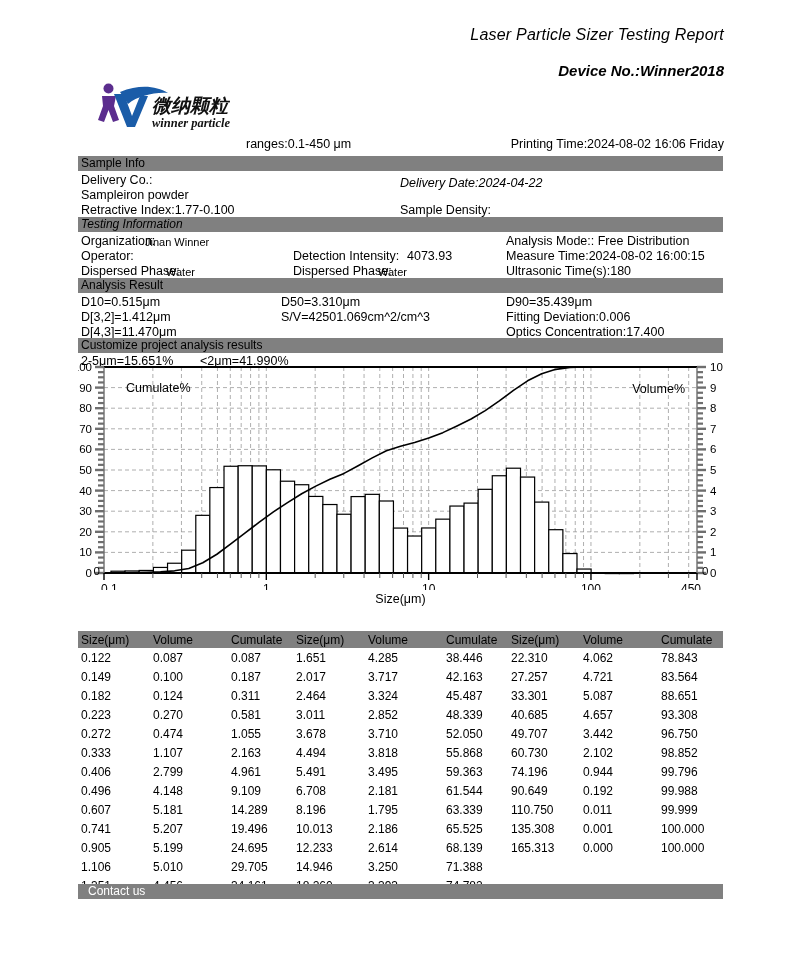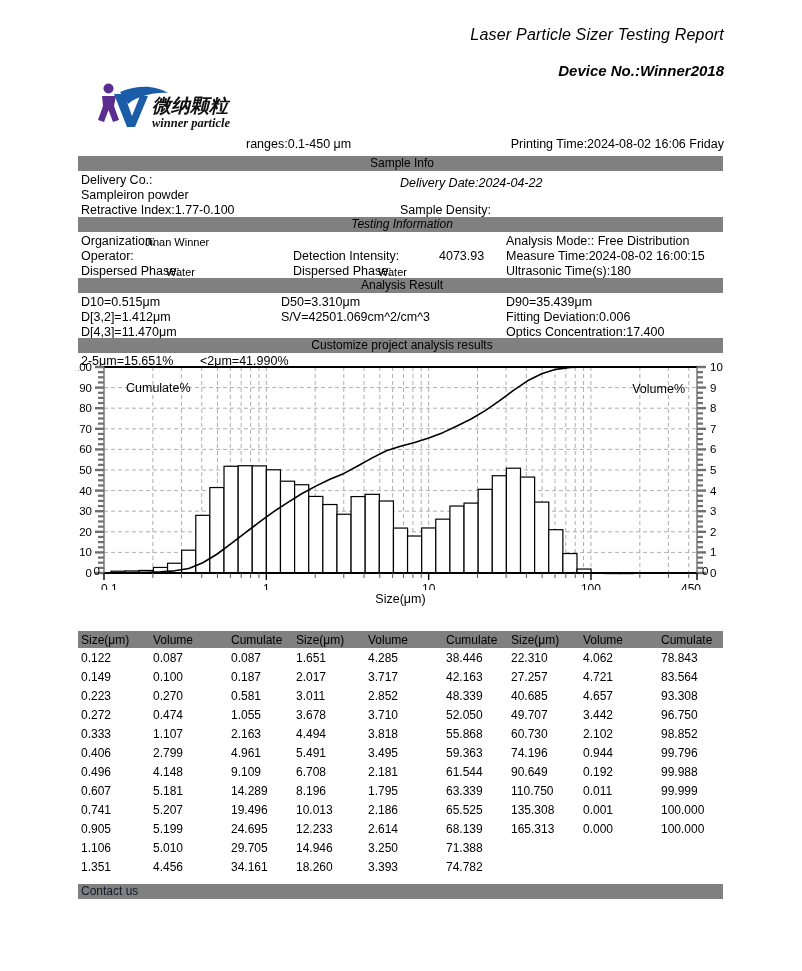--- a/index.html
+++ b/index.html
@@ -28,21 +28,21 @@
   }
   .logo { position: absolute; left: 94px; top: 80px; width: 136px; height: 58px; }
   .logo svg { display: block; }
   .ranges { position: absolute; left: 246px; top: 137px; font-size: 12.5px; }
   .printing-time { position: absolute; right: 78px; top: 137px; font-size: 12.5px; }
 
   
   .sec-bar {
     position: absolute; left: 78px; width: 645px; height: 15px;
     background: #808080; color: #000; font-size: 12px;
-    line-height: 15px; padding-left: 3px; text-align: center;
+    line-height: 15px; padding-left: 3px;
   }
   .info {
     position: absolute; font-size: 12.5px; white-space: nowrap;
   }
   .info.sm { font-size: 11px; }
 
   
   .chart-wrap { position: absolute; left: 78px; top: 360px; width: 645px; height: 250px; }
   .chart-svg { display: block; }
   .axis-caption {
@@ -63,22 +63,22 @@
   .dtable td {
     padding: 0 0 0 3px; height: 19px; font-size: 12px; vertical-align: middle;
   }
   .col-a { width: 72px; }
   .col-b { width: 78px; }
   .col-c { width: 65px; }
 
   
   .contact-bar {
     position: absolute; left: 78px; width: 645px; height: 15px;
-    background: #808080; color: #0f172a; font-size: 12px;
-    line-height: 15px; padding-left: 3px; top: 884px;
+    background: #808080; color: #ffffff; font-size: 12px;
+    line-height: 15px; padding-left: 10px; top: 884px;
   }
   .contact-body {
     position: absolute; left: 78px; top: 902px; width: 645px; height: 60px;
   }
 </style>
 </head>
 <body>
 
 <div class="page">
 
@@ -109,21 +109,21 @@
   <div class="info" style="left:81px; top:203px;">Retractive Index:1.77-0.100</div>
   <div class="info" style="left:400px; top:203px;">Sample Density:</div>
 
   <div class="sec-bar" style="top:217px;font-style:italic;">Testing Information</div>
   <div class="info" style="left:81px; top:234px;">Organization:</div>
   <div class="info sm" style="left:145px; top:236px;">Jinan  Winner</div>
   <div class="info" style="left:506px; top:234px;">Analysis Mode::  Free Distribution</div>
 
   <div class="info" style="left:81px; top:249px;">Operator:</div>
   <div class="info" style="left:293px; top:249px;">Detection Intensity:</div>
-  <div class="info" style="left:407px; top:249px;margin-left:32px;">4073.93</div>
+  <div class="info" style="left:407px; top:249px;">4073.93</div>
   <div class="info" style="left:506px; top:249px;">Measure Time:2024-08-02 16:00:15</div>
 
   <div class="info" style="left:81px; top:264px;">Dispersed Phase:</div>
   <div class="info sm" style="left:166px; top:266px;">Water</div>
   <div class="info" style="left:293px; top:264px;">Dispersed Phase:</div>
   <div class="info sm" style="left:378px; top:266px;">Water</div>
   <div class="info" style="left:506px; top:264px;">Ultrasonic Time(s):180</div>
 
   <div class="sec-bar" style="top:278px;">Analysis Result</div>
   <div class="info" style="left:81px; top:295px;">D10=0.515μm</div>
@@ -402,20 +402,31 @@
           <td class="col-b">0.100</td>
           <td class="col-c">0.187</td>
           <td class="col-a">2.017</td>
           <td class="col-b">3.717</td>
           <td class="col-c">42.163</td>
           <td class="col-a">27.257</td>
           <td class="col-b">4.721</td>
           <td class="col-c">83.564</td>
         </tr>
         <tr>
+          <td class="col-a">0.182</td>
+          <td class="col-b">0.124</td>
+          <td class="col-c">0.311</td>
+          <td class="col-a">2.464</td>
+          <td class="col-b">3.324</td>
+          <td class="col-c">45.487</td>
+          <td class="col-a">33.301</td>
+          <td class="col-b">5.087</td>
+          <td class="col-c">88.651</td>
+        </tr>
+        <tr>
           <td class="col-a">0.223</td>
           <td class="col-b">0.270</td>
           <td class="col-c">0.581</td>
           <td class="col-a">3.011</td>
           <td class="col-b">2.852</td>
           <td class="col-c">48.339</td>
           <td class="col-a">40.685</td>
           <td class="col-b">4.657</td>
           <td class="col-c">93.308</td>
         </tr>

